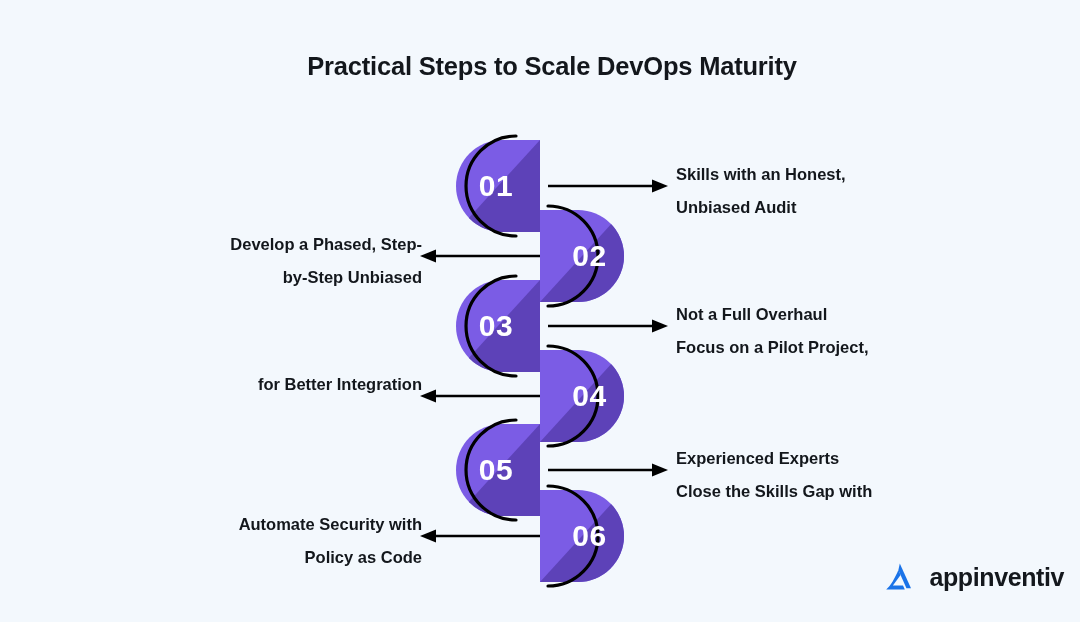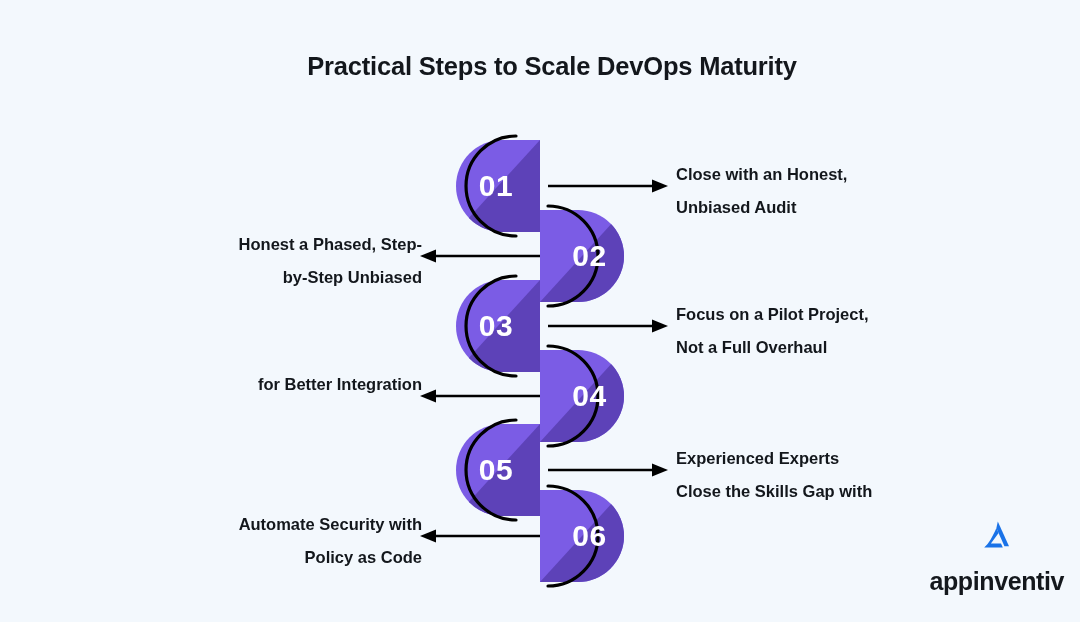--- a/index.html
+++ b/index.html
@@ -131,21 +131,20 @@
   }
 
   
   .brand {
     position: absolute;
     right: 16px;
     bottom: 26px;
     display: flex;
     align-items: center;
     gap: 13px;
-    flex-direction: column;
   }
   .brand-mark { display: block; }
   .brand-name {
     font-size: 25px;
     font-weight: 600;
     color: #14181d;
     letter-spacing: -0.4px;
   }
 </style>
 </head>
@@ -165,21 +164,21 @@
       <div class="badge-shape"></div>
       <div class="badge-num">01</div>
     </div>
     <div class="arrow">
       <svg width="120" height="16" viewBox="0 0 120 16">
         <line x1="0" y1="8" x2="104" y2="8" stroke="#000000" stroke-width="2.6"></line>
         <polygon points="104,1.5 120,8 104,14.5" fill="#000000"></polygon>
       </svg>
     </div>
     <div class="label">
-      <div>Close with an Honest,</div>
+      <div>Skills with an Honest,</div>
       <div>Unbiased Audit</div>
     </div>
   </div>
 
   <div class="step left" style="top:210px">
     <div class="arc">
       <svg width="74" height="108" viewBox="0 0 74 108">
         <path d="M4 4 A 50 50 0 0 1 4 104" fill="none" stroke="#000000" stroke-width="3.2" stroke-linecap="round"></path>
       </svg>
     </div>
@@ -187,21 +186,21 @@
       <div class="badge-shape"></div>
       <div class="badge-num">02</div>
     </div>
     <div class="arrow">
       <svg width="120" height="16" viewBox="0 0 120 16">
         <line x1="16" y1="8" x2="120" y2="8" stroke="#000000" stroke-width="2.6"></line>
         <polygon points="16,1.5 0,8 16,14.5" fill="#000000"></polygon>
       </svg>
     </div>
     <div class="label">
-      <div>Honest a Phased, Step-</div>
+      <div>Develop a Phased, Step-</div>
       <div>by-Step Unbiased</div>
     </div>
   </div>
 
   <div class="step right" style="top:280px">
     <div class="arc">
       <svg width="74" height="108" viewBox="0 0 74 108">
         <path d="M70 4 A 50 50 0 0 0 70 104" fill="none" stroke="#000000" stroke-width="3.2" stroke-linecap="round"></path>
       </svg>
     </div>
@@ -209,22 +208,22 @@
       <div class="badge-shape"></div>
       <div class="badge-num">03</div>
     </div>
     <div class="arrow">
       <svg width="120" height="16" viewBox="0 0 120 16">
         <line x1="0" y1="8" x2="104" y2="8" stroke="#000000" stroke-width="2.6"></line>
         <polygon points="104,1.5 120,8 104,14.5" fill="#000000"></polygon>
       </svg>
     </div>
     <div class="label">
+      <div>Not a Full Overhaul</div>
       <div>Focus on a Pilot Project,</div>
-      <div>Not a Full Overhaul</div>
     </div>
   </div>
 
   <div class="step left" style="top:350px">
     <div class="arc">
       <svg width="74" height="108" viewBox="0 0 74 108">
         <path d="M4 4 A 50 50 0 0 1 4 104" fill="none" stroke="#000000" stroke-width="3.2" stroke-linecap="round"></path>
       </svg>
     </div>
     <div class="badge">

